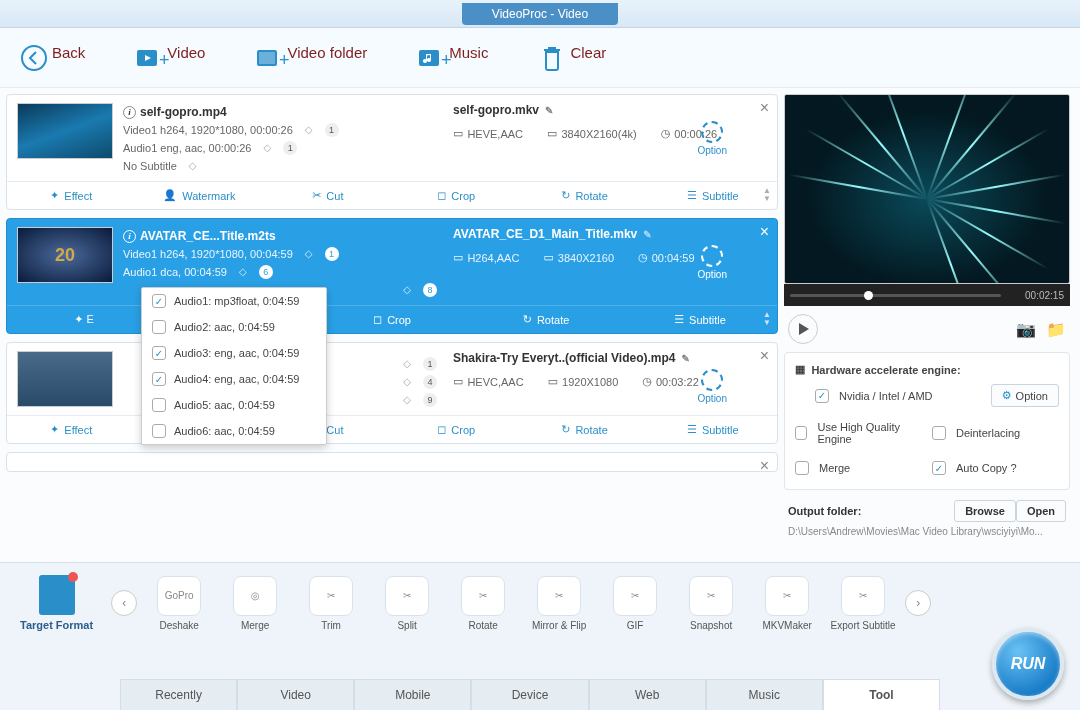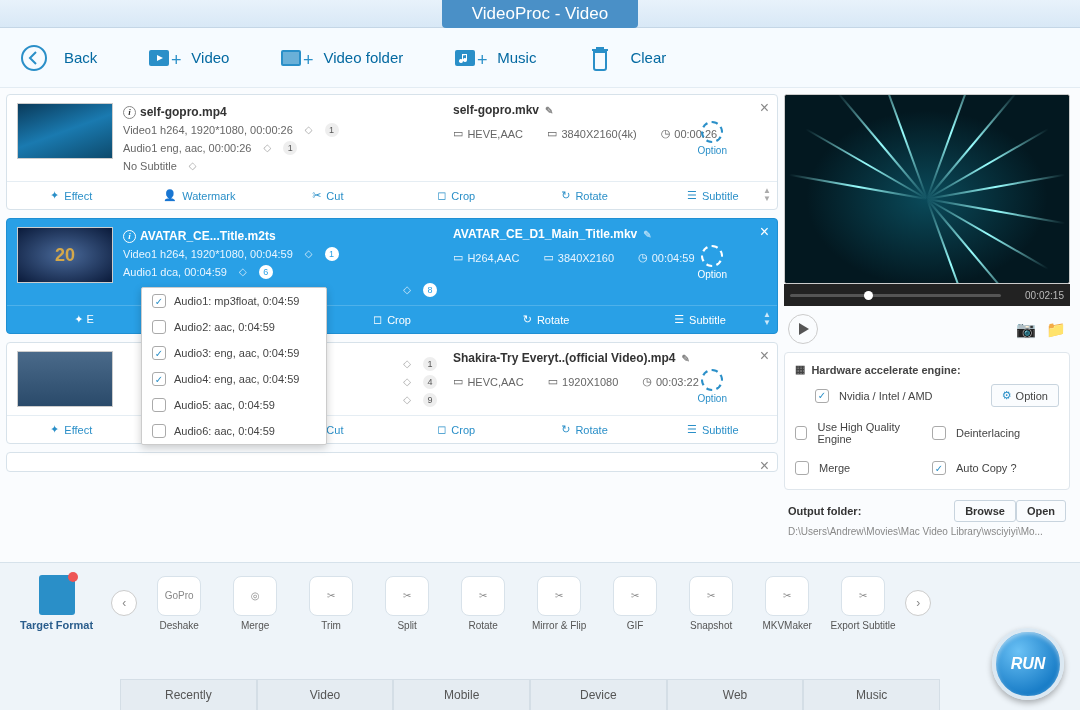--- a/index.html
+++ b/index.html
@@ -1,20 +1,20 @@
 <!DOCTYPE html>
 <html><head>
 <meta charset="utf-8">
 <style>
 *{box-sizing:border-box;margin:0;padding:0;font-family:"Segoe UI",Arial,sans-serif}
 body{background:#fafcfe;width:1080px;height:710px;overflow:hidden;font-size:12px;color:#333}
 .titlebar{height:28px;background:linear-gradient(#e8f2fb,#d8e8f6);display:flex;align-items:center;justify-content:center;border-bottom:1px solid #c4d6e6}
-.titlebar .title{background:#4a90c7;color:#fff;padding:4px 30px;font-size:17px;border-radius:0 0 4px 4px}
+.titlebar .title{background:#4a90c7;color:#fff;padding:4px 30px;font-size:12px;border-radius:0 0 4px 4px}
 .toolbar{height:60px;display:flex;align-items:center;padding:0 20px;gap:50px;background:#f6fbff;border-bottom:1px solid #e3ecf3}
-.toolbar .btn{display:flex;align-items:center;gap:16px;cursor:pointer;color:#0369a1;font-size:15px}
+.toolbar .btn{display:flex;align-items:flex-start;gap:4px;cursor:pointer;color:#7f1d1d;font-size:15px}
 .toolbar svg{width:28px;height:28px}
 .main{display:flex;height:474px}
 .left{flex:1;padding:6px;overflow:hidden}
 .right{width:296px;padding:6px 10px 6px 0;display:flex;flex-direction:column}
 .card{background:#fff;border:1px solid #d7e2ea;border-radius:4px;margin-bottom:8px;position:relative}
 .card.sel{background:#29a0e6;color:#fff;border-color:#1e8fd3}
 .card-hdr{display:flex;padding:8px 10px 0 10px;position:relative}
 .thumb{width:96px;height:56px;border:1px solid #ccc;background:#000;flex-shrink:0;position:relative;overflow:hidden}
 .thumb.t1{background:linear-gradient(160deg,#0a3a5a,#1a7ab0 50%,#0d4a6c)}
 .thumb.t2{background:radial-gradient(#4a6a9a,#0a1a3a);display:flex;align-items:center;justify-content:center;color:#d4a84a;font-weight:bold;font-size:18px}
@@ -400,15 +400,16 @@
     <div class="tool"><div class="tool-ico">✂</div><span>Export Subtitle</span></div>
     <div class="nav">›</div>
   </div>
   <div class="tabs">
     <div class="tab">Recently</div>
     <div class="tab">Video</div>
     <div class="tab">Mobile</div>
     <div class="tab">Device</div>
     <div class="tab">Web</div>
     <div class="tab">Music</div>
+    <div class="tab active">Tool</div>
   </div>
   <div class="run">RUN</div>
 </div>
 
 </body></html>

